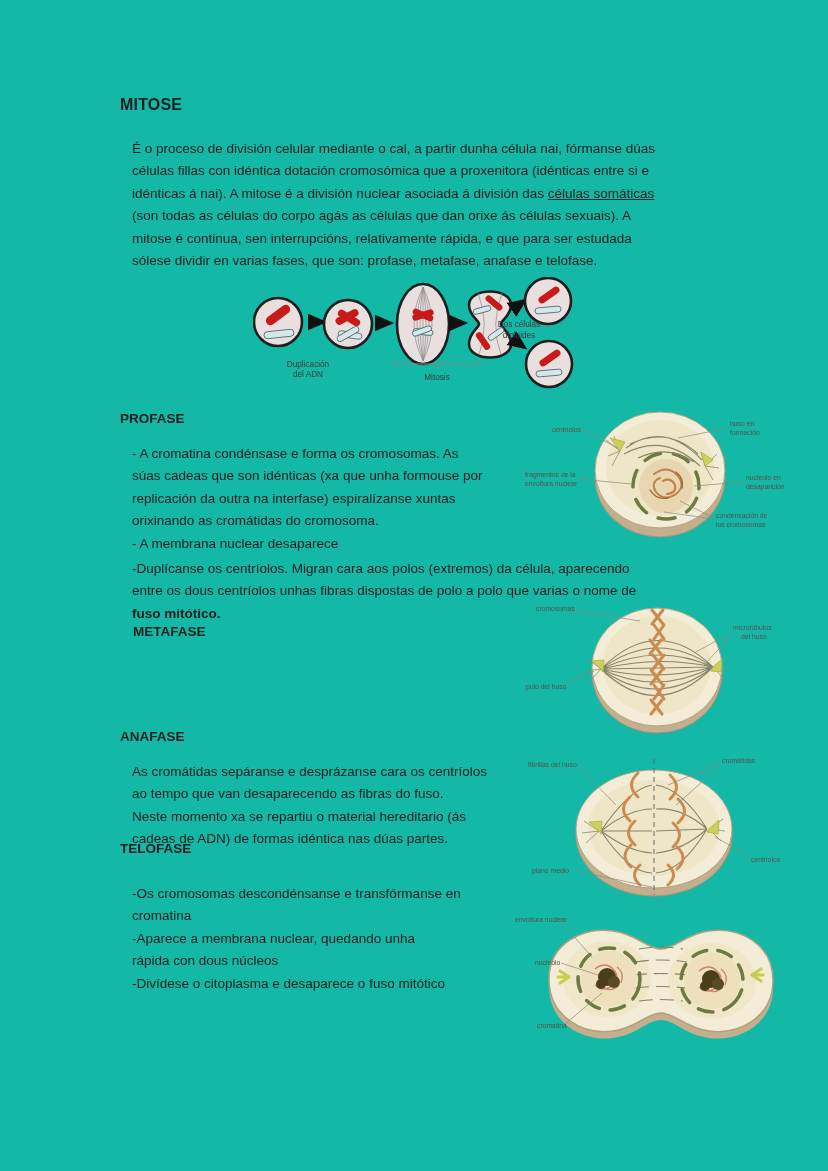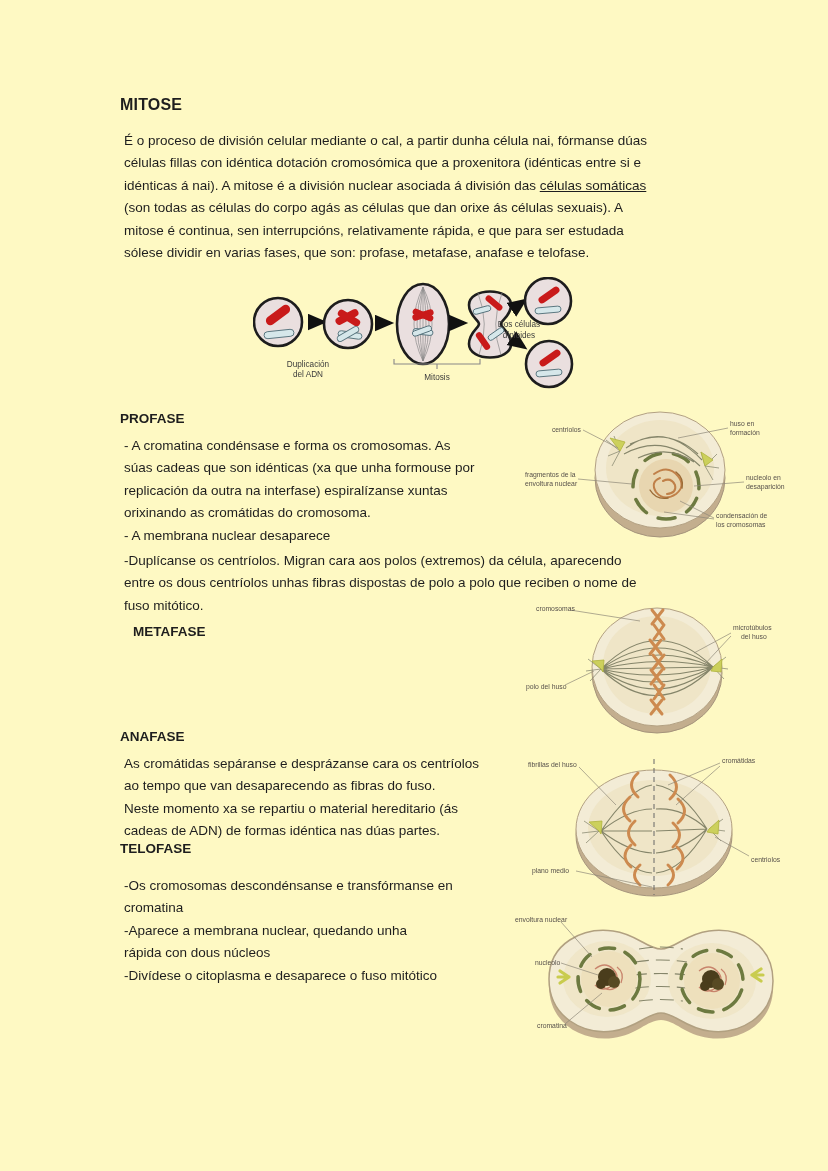--- a/index.html
+++ b/index.html
@@ -1,22 +1,22 @@
 <!DOCTYPE html>
 <html><head>
 <meta charset="utf-8">
 <style>
   html,body{margin:0;padding:0;background:#ffffff;}
-  .page{position:relative;width:828px;height:1171px;background:#fef9c3;overflow:hidden;
+  .page{position:relative;width:828px;height:1171px;background:#14b8a6;overflow:hidden;
         font-family:"Liberation Sans",sans-serif;color:#1e1e1e;}
   .abs{position:absolute;}
   .title{font-size:16px;font-weight:700;letter-spacing:.2px;}
   .h{font-size:13.5px;font-weight:700;}
-  .body{font-size:13.5px;line-height:22.4px;white-space:pre-line;margin:4px;}
-  .b{font-weight:400;}
+  .body{font-size:13.5px;line-height:22.4px;white-space:pre-line;margin:12px;}
+  .b{font-weight:700;}
   .u{text-decoration:underline;}
   svg{display:block;}
   svg text{font-family:"Liberation Sans",sans-serif;}
   .figlbl{font-size:6.8px;fill:#57514b;}
   .ovlbl{font-size:8.2px;fill:#3c3c3c;}
   .leader{stroke:#8e8878;stroke-width:.7;fill:none;}
   .fiber{stroke:#85856a;stroke-width:1.1;fill:none;}
   .chromo-o{stroke:#cd8a4f;stroke-width:3;fill:none;stroke-linecap:round;}
   .cellrim{fill:#c3ae8e;stroke:#a5947c;stroke-width:1;}
   .cellface{fill:#f3ecd6;stroke:#b3a183;stroke-width:1;}
@@ -110,21 +110,21 @@
     </svg>
   </div>
 
   <div class="abs h" style="left:120px;top:411px;">PROFASE</div>
   <p class="abs body" style="left:120px;top:431px;width:410px;">- A cromatina condénsase e forma os cromosomas. As
 súas cadeas que son idénticas (xa que unha formouse por
 replicación da outra na interfase) espiralízanse xuntas
 orixinando as cromátidas do cromosoma.
 - A membrana nuclear desaparece</p>
   <p class="abs body" style="left:120px;top:546px;width:655px;"><span>-Duplícanse os centríolos. Migran cara aos polos (extremos) da célula, aparecendo
-entre os dous centríolos unhas fibras dispostas de polo a polo que reciben o nome de
+entre os dous centríolos unhas fibras dispostas de polo a polo que varias o nome de
 </span><span class="b">fuso mitótico.</span></p>
 
   <div class="abs" style="left:518px;top:398px;">
     <svg width="298" height="168" viewBox="0 0 298 168">
       <g>
         <ellipse class="cellrim" cx="142" cy="80" rx="65" ry="59"></ellipse>
         <ellipse class="cellface" cx="142" cy="72" rx="65" ry="58"></ellipse>
         <ellipse class="cellinner" cx="142" cy="70" rx="54" ry="48"></ellipse>
       </g>
       <circle cx="148" cy="88" r="27" fill="#e8d6b0"></circle>

